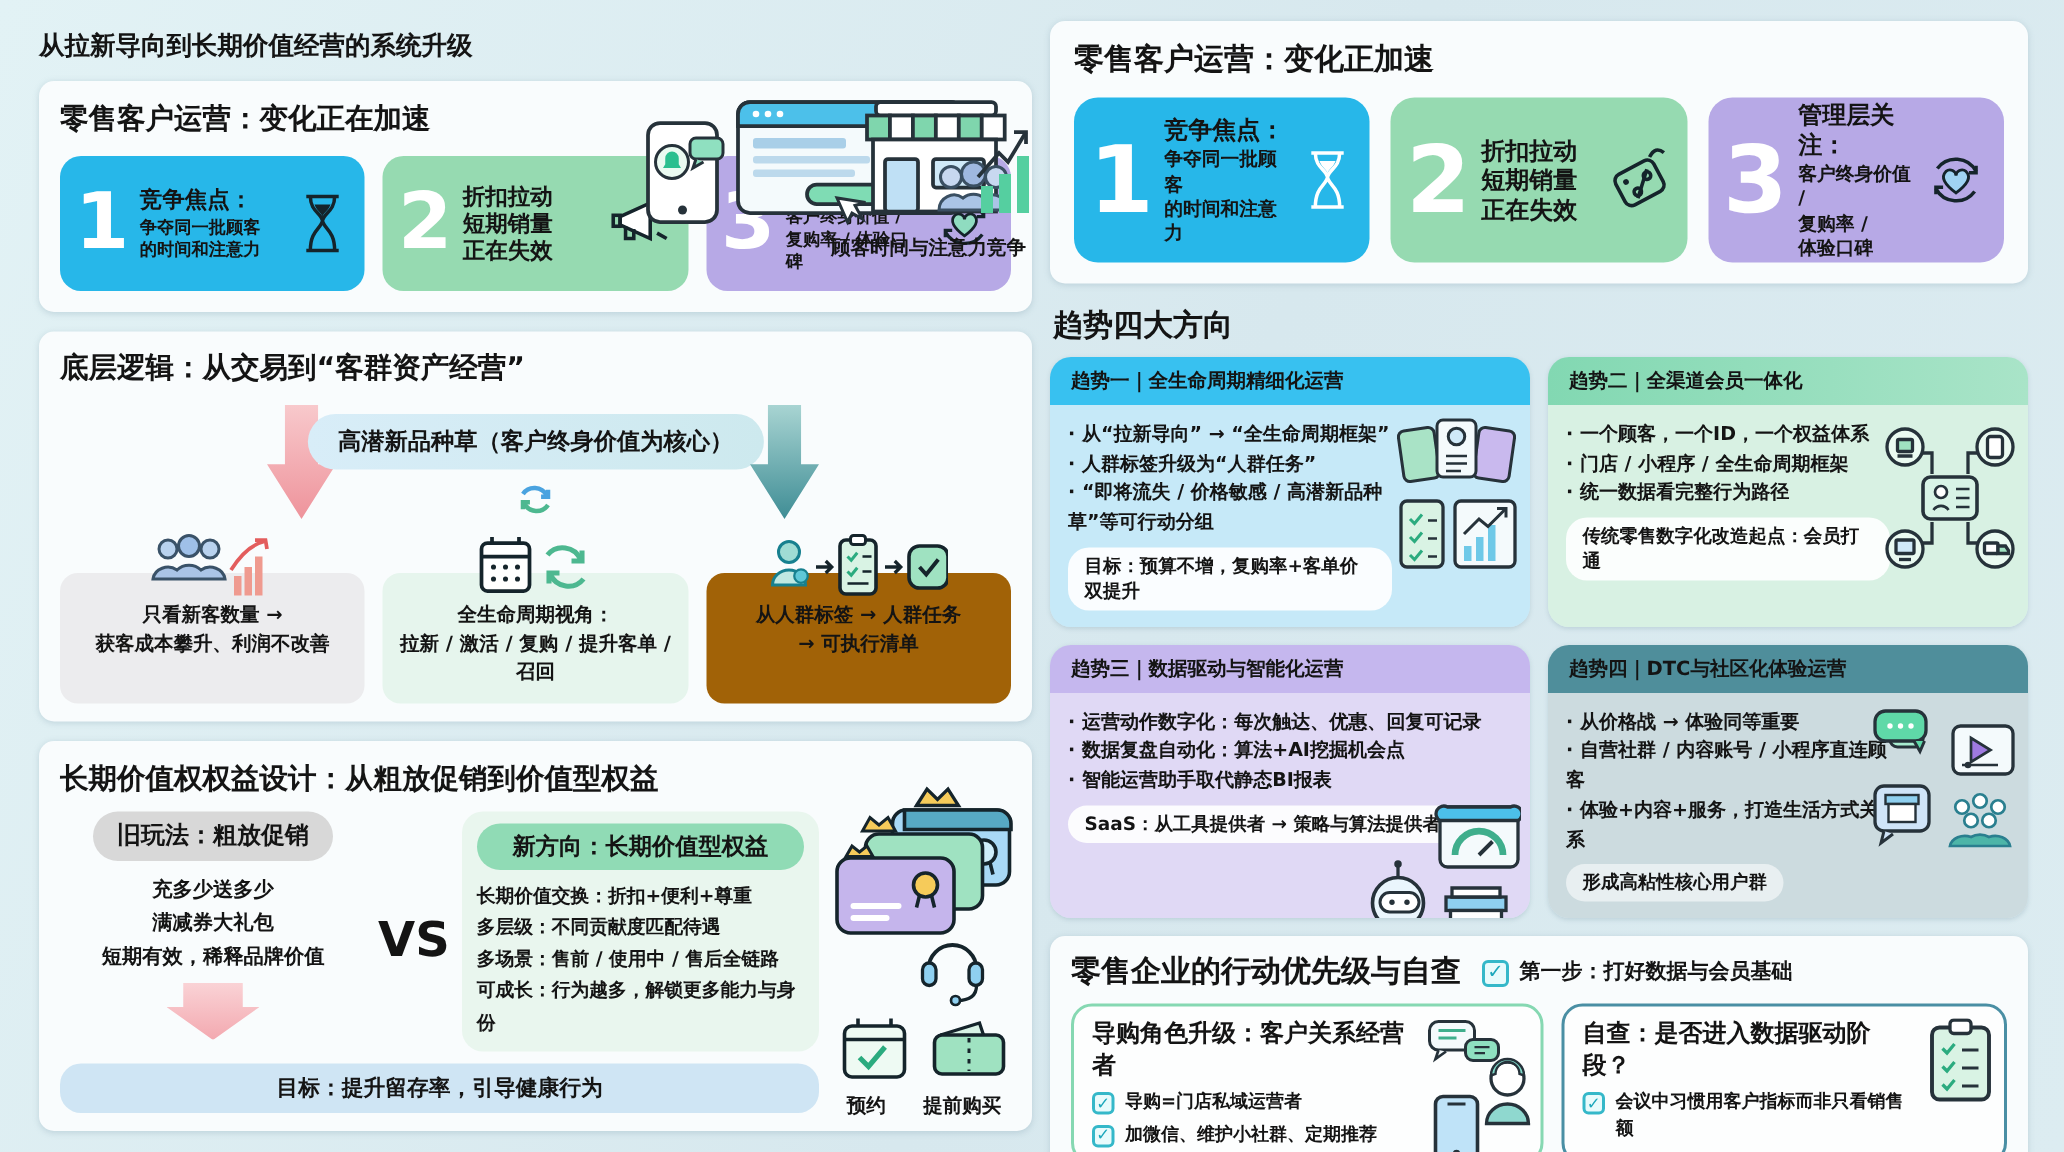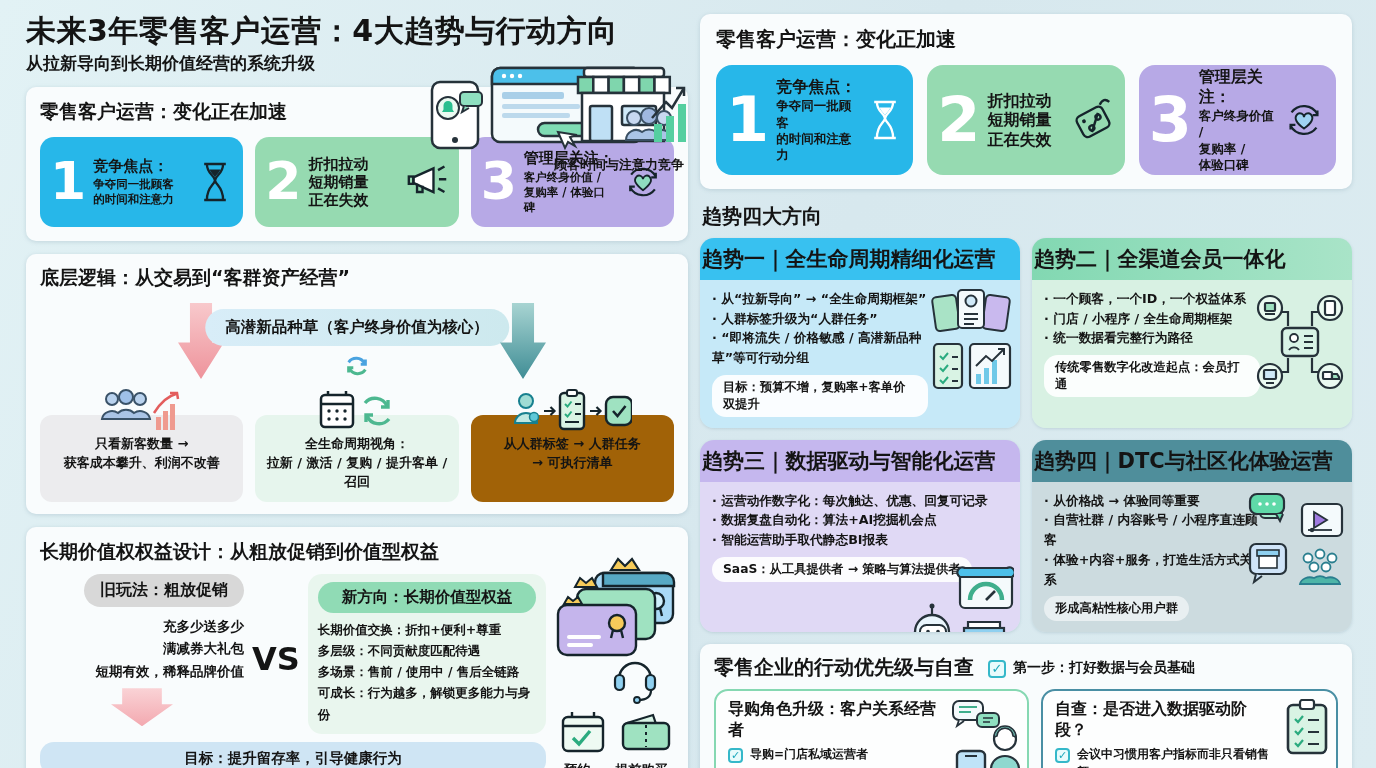--- a/index.html
+++ b/index.html
@@ -40,21 +40,21 @@
 .arr-teal { right:128px; top:12px; background:linear-gradient(#a8d4d2,#3f8d95); }
 .refresh-mid { position:absolute; left:50%; top:62px; transform:translateX(-50%); }
 .flowrow { display:flex; gap:12px; margin-top:30px; }
 .flowbox { flex:1; border-radius:12px; padding:20px 8px 10px; text-align:center;
   font-size:13px; font-weight:700; line-height:1.45; position:relative; min-height:84px; }
 .fb1 { background:#ececee; } .fb2 { background:#e6f5ed; } .fb3 { background:#a16207; }
 .fb-icon { position:absolute; top:-26px; left:50%; transform:translateX(-50%); }
 .fb-head { font-weight:800; }
 .panel-c { margin-top:13px; padding:12px 14px 12px; position:relative; padding-right:142px; }
 .vsrow { display:flex; gap:8px; margin-top:9px; align-items:flex-start; }
-.oldcol { width:204px; text-align:right; }
+.oldcol { width:204px; text-align:center; }
 .oldpill { display:inline-block; background:#d8d8d8; border-radius:18px; padding:6px 16px; font-size:16px; font-weight:800; }
 .olditems { margin-top:8px; font-size:13.5px; font-weight:700; line-height:1.7; }
 .darr { width:62px; height:38px; margin:5px auto 0; background:linear-gradient(#fad3d6,#f3a9b0);
   clip-path:polygon(18% 0,82% 0,82% 42%,100% 42%,50% 100%,0 42%,18% 42%); }
 .vslabel { font-size:32px; font-weight:900; margin-top:66px; }
 .newcol { flex:1; background:#e9f6ee; border-radius:14px; padding:8px 10px 9px; }
 .newpill { background:#90dbb5; border-radius:16px; padding:5px 12px; font-size:15.5px; font-weight:800; text-align:center; }
 .newitems { margin-top:6px; font-size:12.5px; font-weight:700; line-height:1.7; }
 .goalpill { margin-top:8px; background:#cfe5f4; border-radius:14px; text-align:center; font-size:14.5px; font-weight:800; padding:7px; }
 .pc-illus { position:absolute; right:8px; top:30px; width:128px; text-align:center; }
@@ -62,21 +62,21 @@
 .panel-d { padding:12px 16px 14px; }
 .panel-d .ptitle { font-size:20px; }
 .panel-d .numrow { gap:14px; }
 .panel-d .numbox { height:110px; border-radius:16px; }
 .panel-d .n { font-size:62px; }
 .panel-d .nb-title { font-size:16px; }
 .panel-d .nb-desc { font-size:12.5px; }
 .section-title { font-size:20px; font-weight:800; margin:14px 0 8px 2px; }
 .trend-grid { display:grid; grid-template-columns:1fr 1fr; gap:12px; }
 .trend-card { border-radius:14px; overflow:hidden; box-shadow:0 1px 3px rgba(110,145,160,.25); }
-.thead { padding:7px 2px; font-size:21px; font-weight:800; }
+.thead { padding:7px 14px; font-size:13px; font-weight:800; }
 .th1 { background:#38c1f0; } .th2 { background:linear-gradient(90deg,#82d8b2,#a9e4c8); }
 .th3 { background:#c5b7ee; } .th4 { background:#4f8e9b; }
 .tbody { padding:9px 12px 11px; position:relative; min-height:126px; height:100%; }
 .tb1 { background:#c6e9f8; } .tb2 { background:#d8f1e3; } .tb3 { background:#e0d9f5; } .tb4 { background:#ccdbdf; }
 .pr86 { padding-right:92px; } .pr84 { padding-right:88px; }
 .bullet { font-size:12.7px; font-weight:700; line-height:1.55; }
 .bullet::before { content:"· "; font-weight:900; }
 .tpill { display:inline-block; margin-top:7px; background:rgba(255,255,255,.9); border-radius:14px;
   padding:4px 11px; font-size:12.3px; font-weight:800; }
 .ticons { position:absolute; right:6px; }
@@ -93,21 +93,20 @@
 .pe-green { border-color:#86d8b2; padding-right:78px; }
 .pe-teal { border-color:#4a8fa4; }
 .pe-title { font-size:16px; font-weight:800; margin-bottom:5px; }
 .pe-item { display:flex; gap:7px; font-size:12px; font-weight:700; line-height:1.45; margin-top:4px; }
 .pe-icons { position:absolute; right:6px; top:8px; }
 </style>
 </head>
 <body>
 
 <div class="left-col">
-  <div class="title">未来3年零售客户运营：4大趋势与行动方向</div>
   <div class="subtitle">从拉新导向到长期价值经营的系统升级</div>
 
   <div class="hero">
     <svg width="258" height="86" viewBox="0 0 258 86">
       <rect x="62" y="2" width="150" height="74" rx="8" fill="#f4fafc" stroke="#26323a" stroke-width="2.5"></rect>
       <path d="M62 10 a8 8 0 0 1 8 -8 h134 a8 8 0 0 1 8 8 v8 H62z" fill="#4cc0ea" stroke="#26323a" stroke-width="2.5"></path>
       <circle cx="74" cy="10" r="2.2" fill="#fff"></circle>
         <circle cx="82" cy="10" r="2.2" fill="#fff"></circle>
         <circle cx="90" cy="10" r="2.2" fill="#fff"></circle>
       <rect x="72" y="26" width="62" height="7" rx="2" fill="#a9cfe8"></rect>

